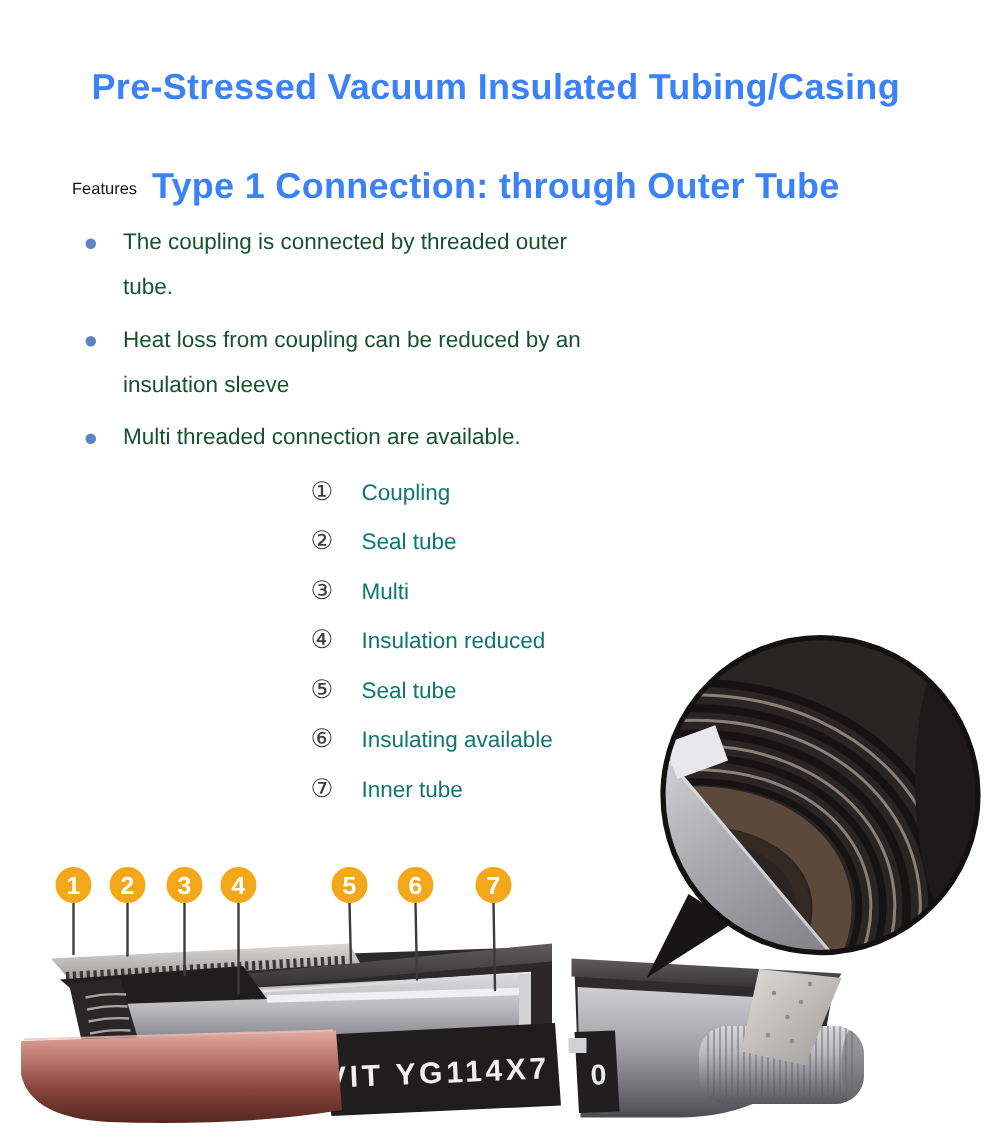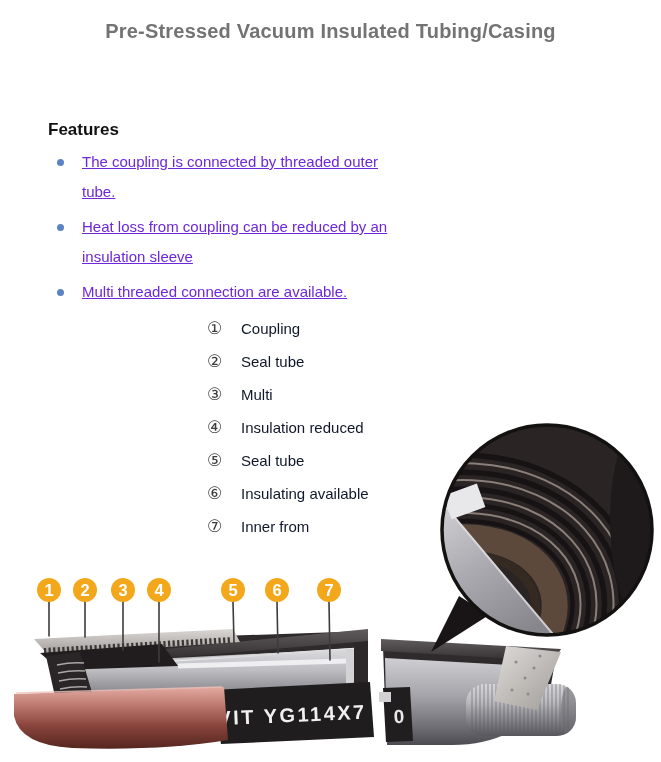--- a/index.html
+++ b/index.html
@@ -1,39 +1,40 @@
 <!DOCTYPE html>
 <html><head>
 <meta charset="utf-8">
 <style>
   html,body{margin:0;padding:0;background:#ffffff;}
   .page{
     position:relative;width:661px;height:762px;background:#ffffff;overflow:hidden;
     font-family:"Liberation Sans",sans-serif;color:#1f1f1f;
   }
   .title-block{position:absolute;top:12px;left:0;width:661px;text-align:center;}
-  .title-line{font-size:20px;font-weight:700;color:#737373;line-height:38px;letter-spacing:.2px;}
-  .features-heading{position:absolute;left:48px;top:120px;font-size:17px;font-weight:700;color:#111;margin:0;}
+  .title-line{font-size:24px;font-weight:700;color:#3b82f6;line-height:38px;letter-spacing:.2px;margin-top:28px;}
+  .features-heading{position:absolute;left:48px;top:120px;font-size:11px;font-weight:400;color:#111;margin:0;}
   .bullets{position:absolute;left:57px;top:147px;width:360px;list-style:none;margin:0;padding:0;}
   .bullet-row{display:flex;margin-bottom:5px;line-height:30px;}
   .bullet-dot{flex:0 0 auto;width:7px;height:7px;border-radius:50%;background:#5B84C4;margin:12px 18px 0 0;}
-  .bullet-text{font-size:15px;color:#6d28d9;width:322px;text-decoration:underline;}
+  .bullet-text{font-size:15px;color:#14532d;width:322px;}
   .legend{position:absolute;left:207px;top:312px;}
   .legend-row{display:flex;align-items:baseline;line-height:33px;}
   .legend-num{font-family:"DejaVu Sans",sans-serif;font-size:17px;color:#3d3d3d;width:34px;}
-  .legend-label{font-size:15px;color:#0f172a;}
+  .legend-label{font-size:15px;color:#0f766e;}
   .diagram-svg{position:absolute;left:0;top:0;width:661px;height:762px;}
 </style>
 </head>
 <body>
 
 <div class="page">
 
   <header class="title-block">
     <div class="title-line">Pre-Stressed Vacuum Insulated Tubing/Casing</div>
+    <div class="title-line">Type 1 Connection: through Outer Tube</div>
   </header>
 
   <h2 class="features-heading">Features</h2>
 
   <ul class="bullets">
     <li class="bullet-row">
       <span class="bullet-dot"></span>
       <span class="bullet-text">The coupling is connected by threaded outer tube.</span>
     </li>
     <li class="bullet-row">
@@ -66,21 +67,21 @@
     <div class="legend-row">
       <span class="legend-num">⑤</span>
       <span class="legend-label">Seal tube</span>
     </div>
     <div class="legend-row">
       <span class="legend-num">⑥</span>
       <span class="legend-label">Insulating available</span>
     </div>
     <div class="legend-row">
       <span class="legend-num">⑦</span>
-      <span class="legend-label">Inner from</span>
+      <span class="legend-label">Inner tube</span>
     </div>
   </div>
 
   <svg class="diagram-svg" viewBox="0 0 661 762">
     <defs>
       <linearGradient id="gMetal" x1="0" y1="0" x2="0" y2="1">
         <stop offset="0" stop-color="#dedee1"></stop>
           <stop offset="0.4" stop-color="#bcbcc1"></stop>
         <stop offset="0.75" stop-color="#8b8b91"></stop>
           <stop offset="1" stop-color="#5a595f"></stop>

